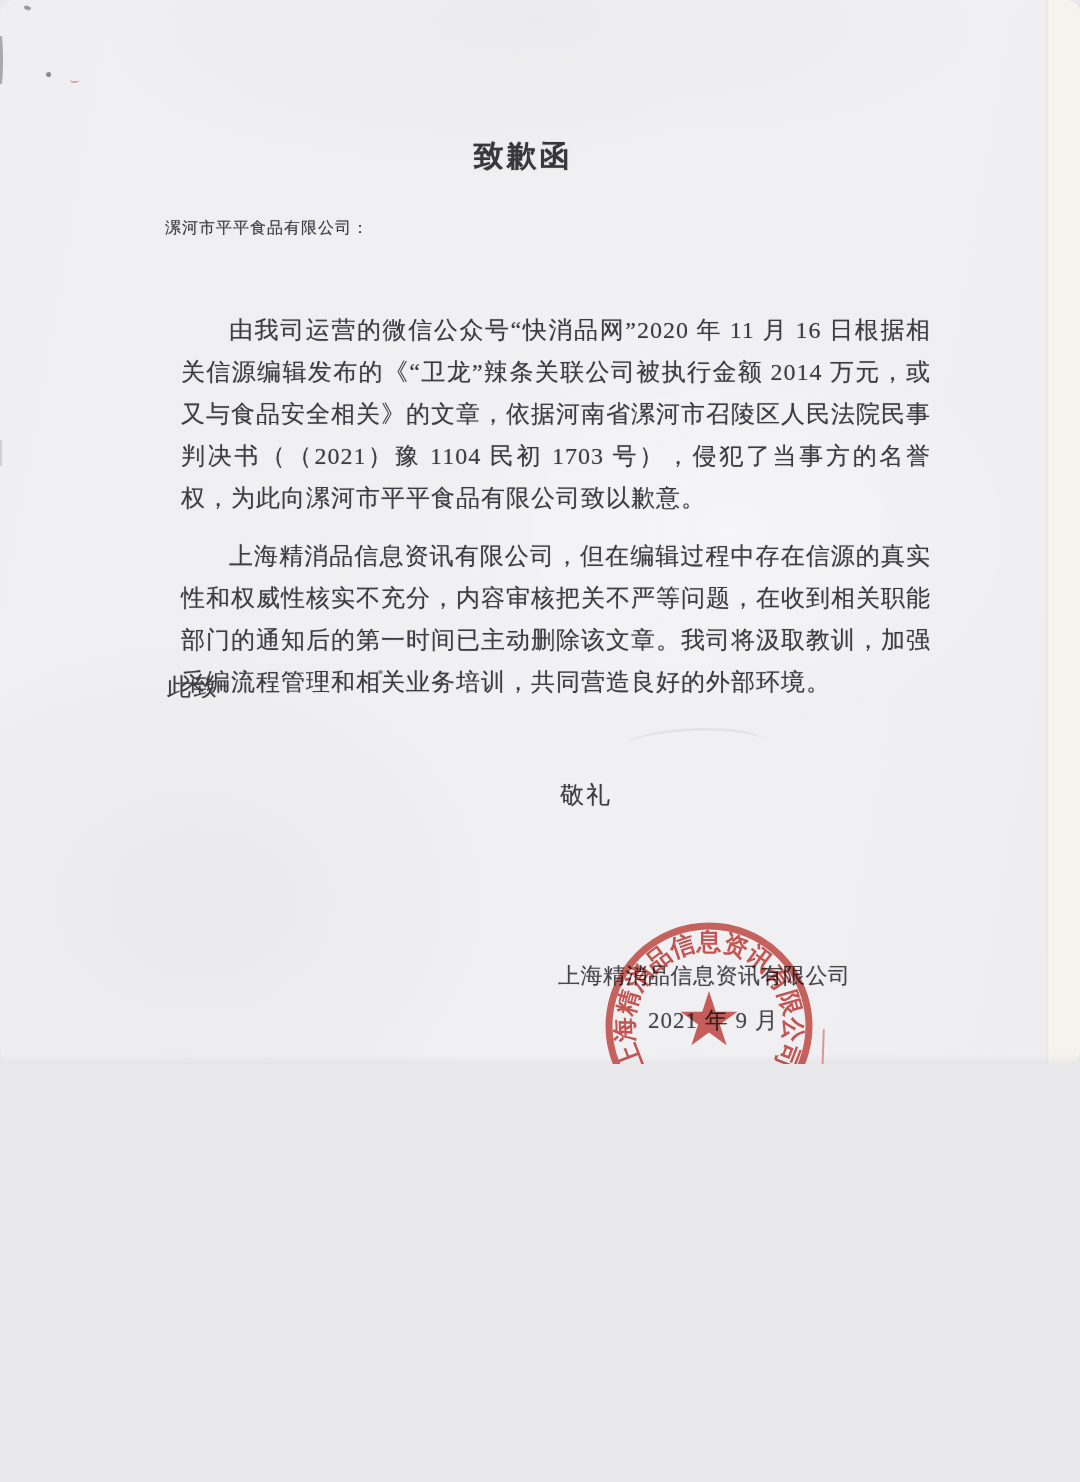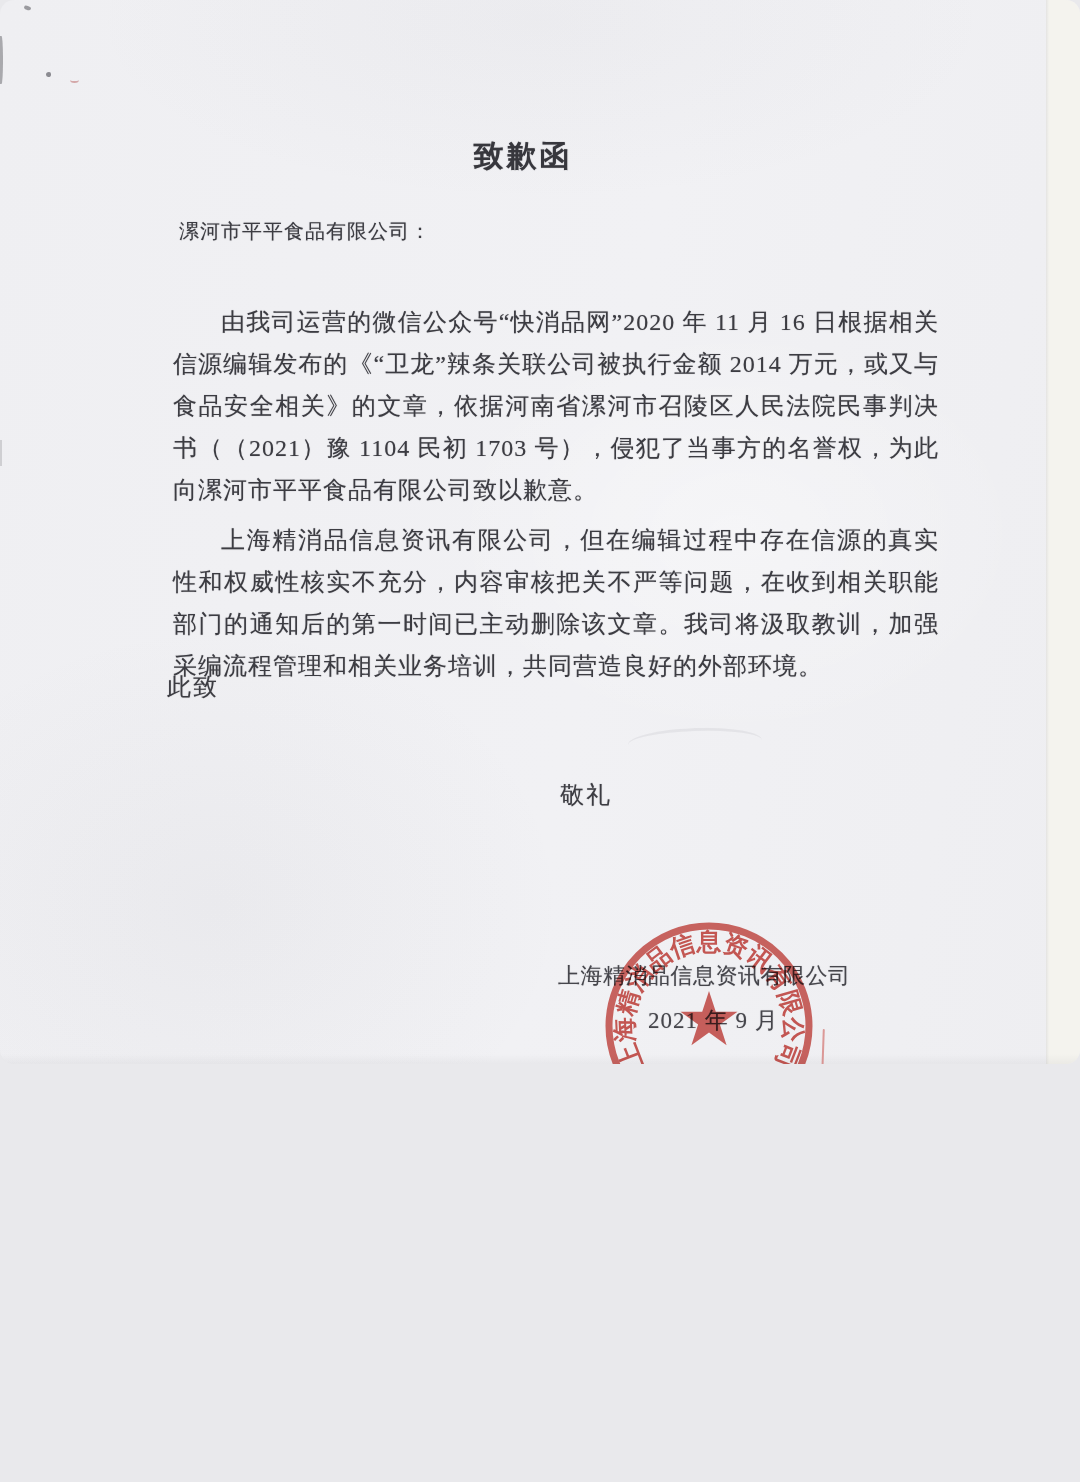--- a/index.html
+++ b/index.html
@@ -41,35 +41,34 @@
     text-align: center;
     font-family: "Liberation Sans", "DejaVu Sans", sans-serif;
     font-weight: 700;
     font-size: 30px;
     letter-spacing: 3px;
     color: #37373d;
     text-shadow: 0 0 1px rgba(55,55,61,0.55);
   }
   .salutation {
     position: absolute; top: 218px; left: 165px;
-    font-size: 20px;
+    font-size: 16px;
     letter-spacing: 1px;
     text-shadow: 0 0 1px rgba(60,60,66,0.45);
-    margin-left: 14px;
   }
   .body-text {
     position: absolute; top: 293px; left: 165px;
     width: 782px;
     font-size: 24px;
     line-height: 42px;
     letter-spacing: 1px;
     text-align: justify;
     text-shadow: 0 0 1px rgba(60,60,66,0.45);
   }
-  .body-text p { margin: 8px; text-indent: 2em; }
+  .body-text p { margin: 16px; text-indent: 2em; }
   .closing-cizhi {
     position: absolute; top: 671px; left: 167px;
     font-size: 24px; letter-spacing: 2px;
     text-shadow: 0 0 1px rgba(60,60,66,0.45);
   }
   .closing-jingli {
     position: absolute; top: 779px; left: 560px;
     font-size: 24px; letter-spacing: 2px;
     text-shadow: 0 0 1px rgba(60,60,66,0.45);
   }

